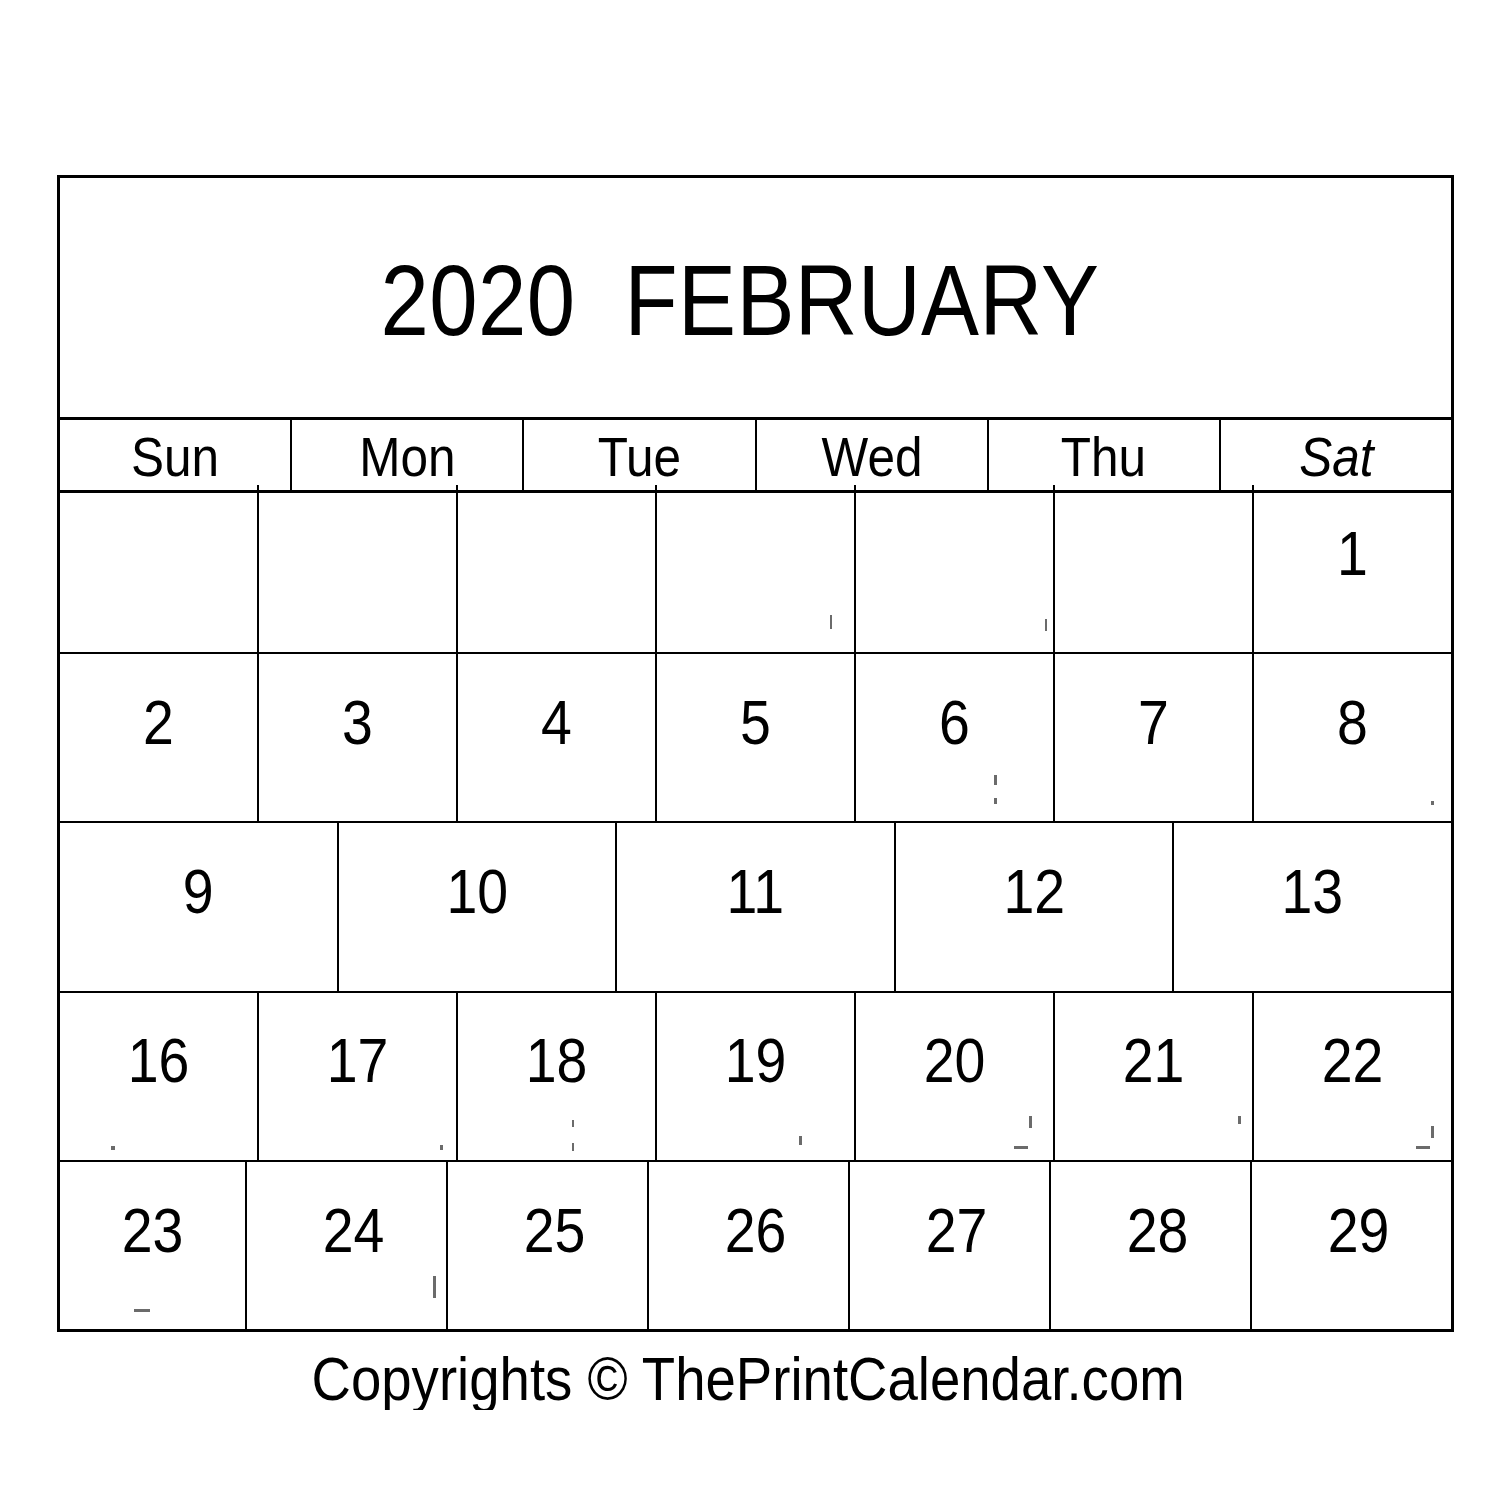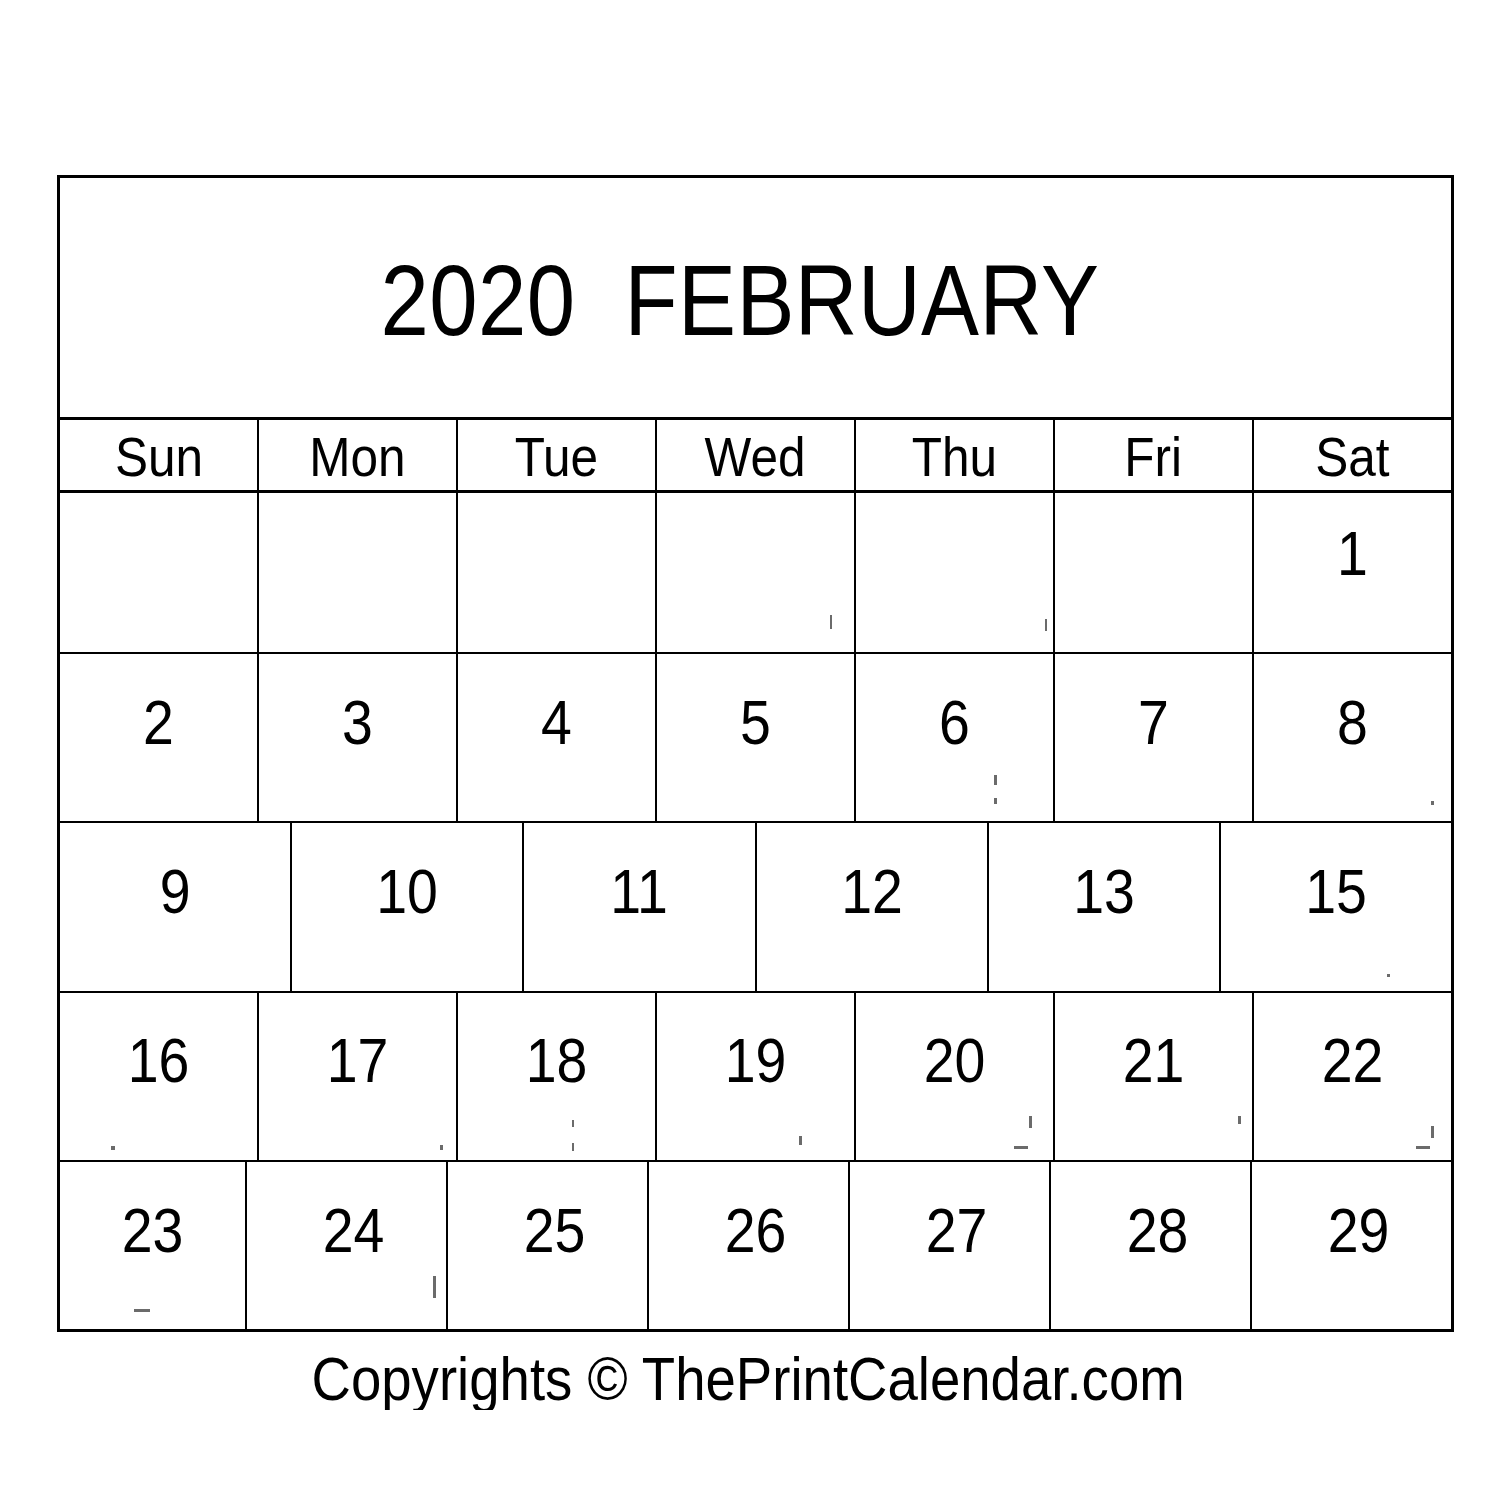--- a/index.html
+++ b/index.html
@@ -79,21 +79,21 @@
   .weekday-cell {
     flex: 1 1 0;
     min-width: 0;
     box-sizing: border-box;
     border-right: 2px solid #000000;
     display: flex;
     align-items: center;
     justify-content: center;
     overflow: hidden;
   }
-  .weekday-cell:last-child { border-right: none; }
+  .weekday-cell:last-child { border-right: none; font-style: italic; }
   .weekday-label {
     font-family: "Liberation Sans Narrow", "Liberation Sans", sans-serif;
     font-size: 55px;
     font-weight: 400;
     line-height: 1;
     transform: scaleX(0.9);
     white-space: pre;
     position: relative;
     top: 2px;
   }
@@ -188,23 +188,20 @@
       <div class="weekday-cell">
         <span class="weekday-label">Tue</span>
       </div>
       <div class="weekday-cell">
         <span class="weekday-label">Wed</span>
       </div>
       <div class="weekday-cell">
         <span class="weekday-label">Thu</span>
       </div>
       <div class="weekday-cell">
-        <span class="weekday-label">Fri</span>
-      </div>
-      <div class="weekday-cell">
         <span class="weekday-label">Sat</span>
       </div>
     </div>
 
     <div class="day-grid">
 
       <div class="week-row">
         <div class="day-cell empty">
           
         </div>
@@ -266,24 +263,20 @@
         </div>
         <div class="day-cell">
           <span class="day-number">11</span>
         </div>
         <div class="day-cell">
           <span class="day-number">12</span>
         </div>
         <div class="day-cell">
           <span class="day-number">13</span>
         </div>
-        <div class="day-cell">
-          <span class="day-number">15</span>
-          <span class="speck" style="left:72%;top:90%;width:3px;height:3px;"></span>
-        </div>
       </div>
 
       <div class="week-row">
         <div class="day-cell">
           <span class="day-number">16</span>
           <span class="speck" style="left:26%;top:92%;width:4px;height:4px;"></span>
         </div>
         <div class="day-cell">
           <span class="day-number">17</span>
           <span class="speck" style="left:92%;top:91%;width:3px;height:5px;"></span>

